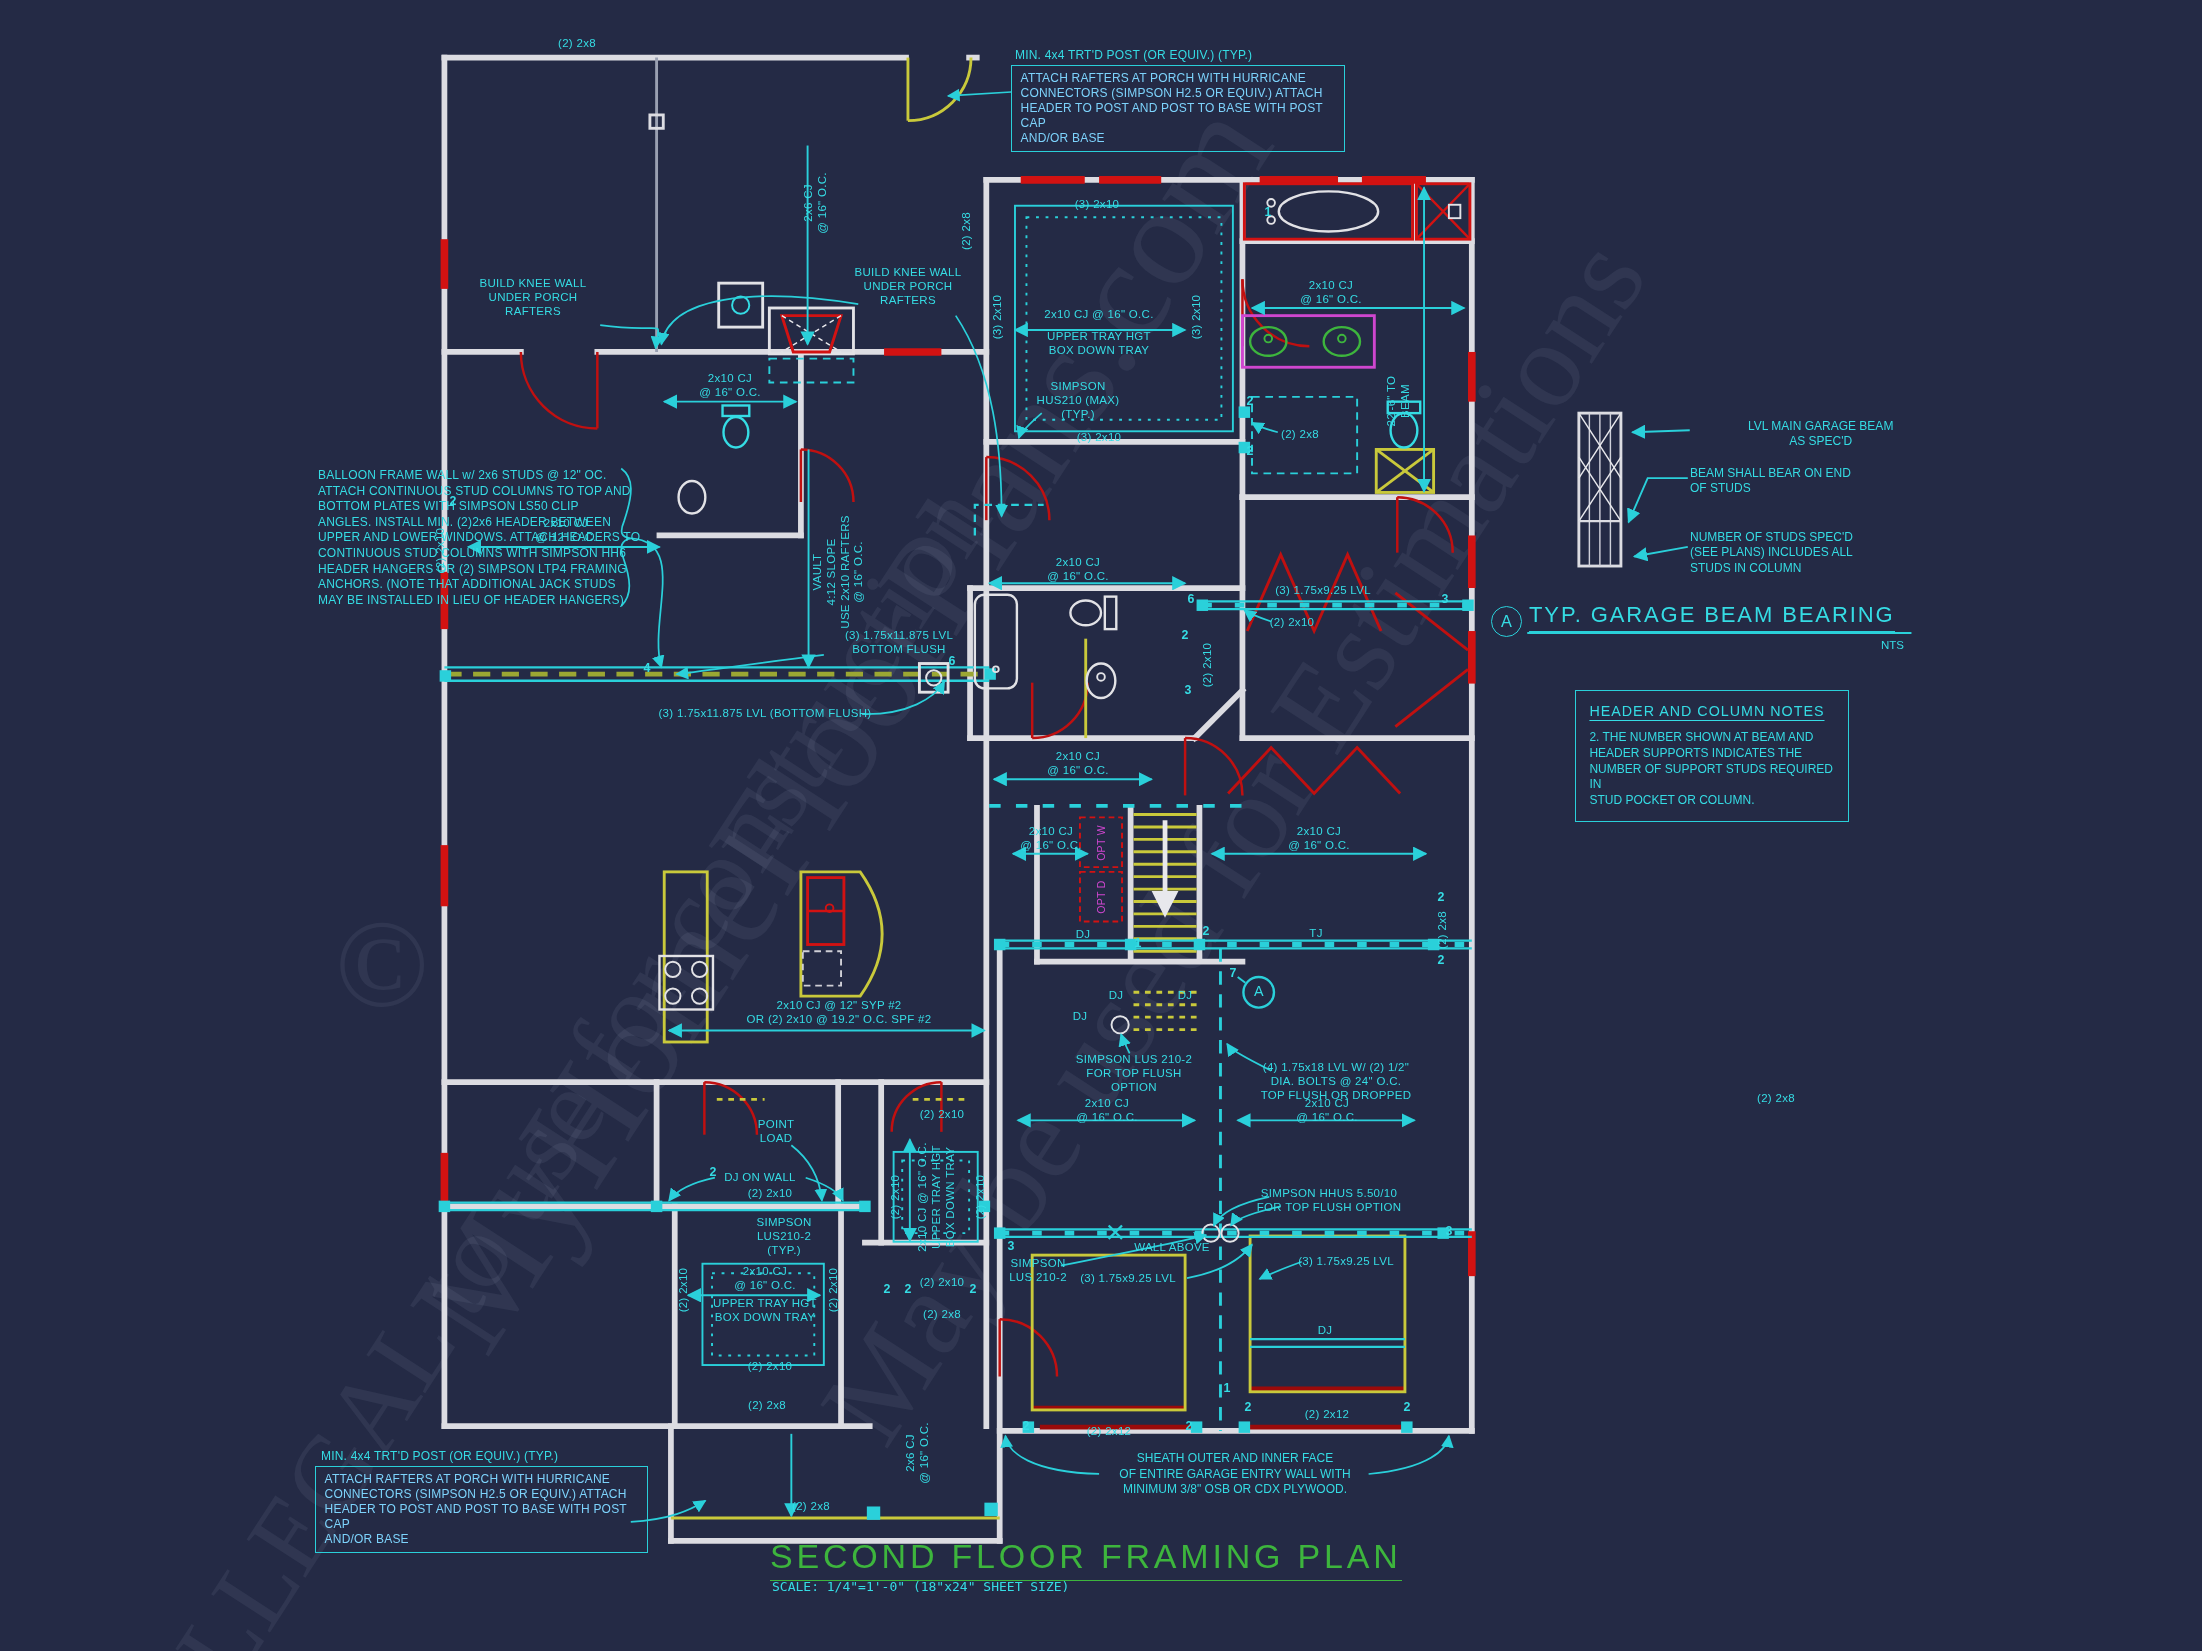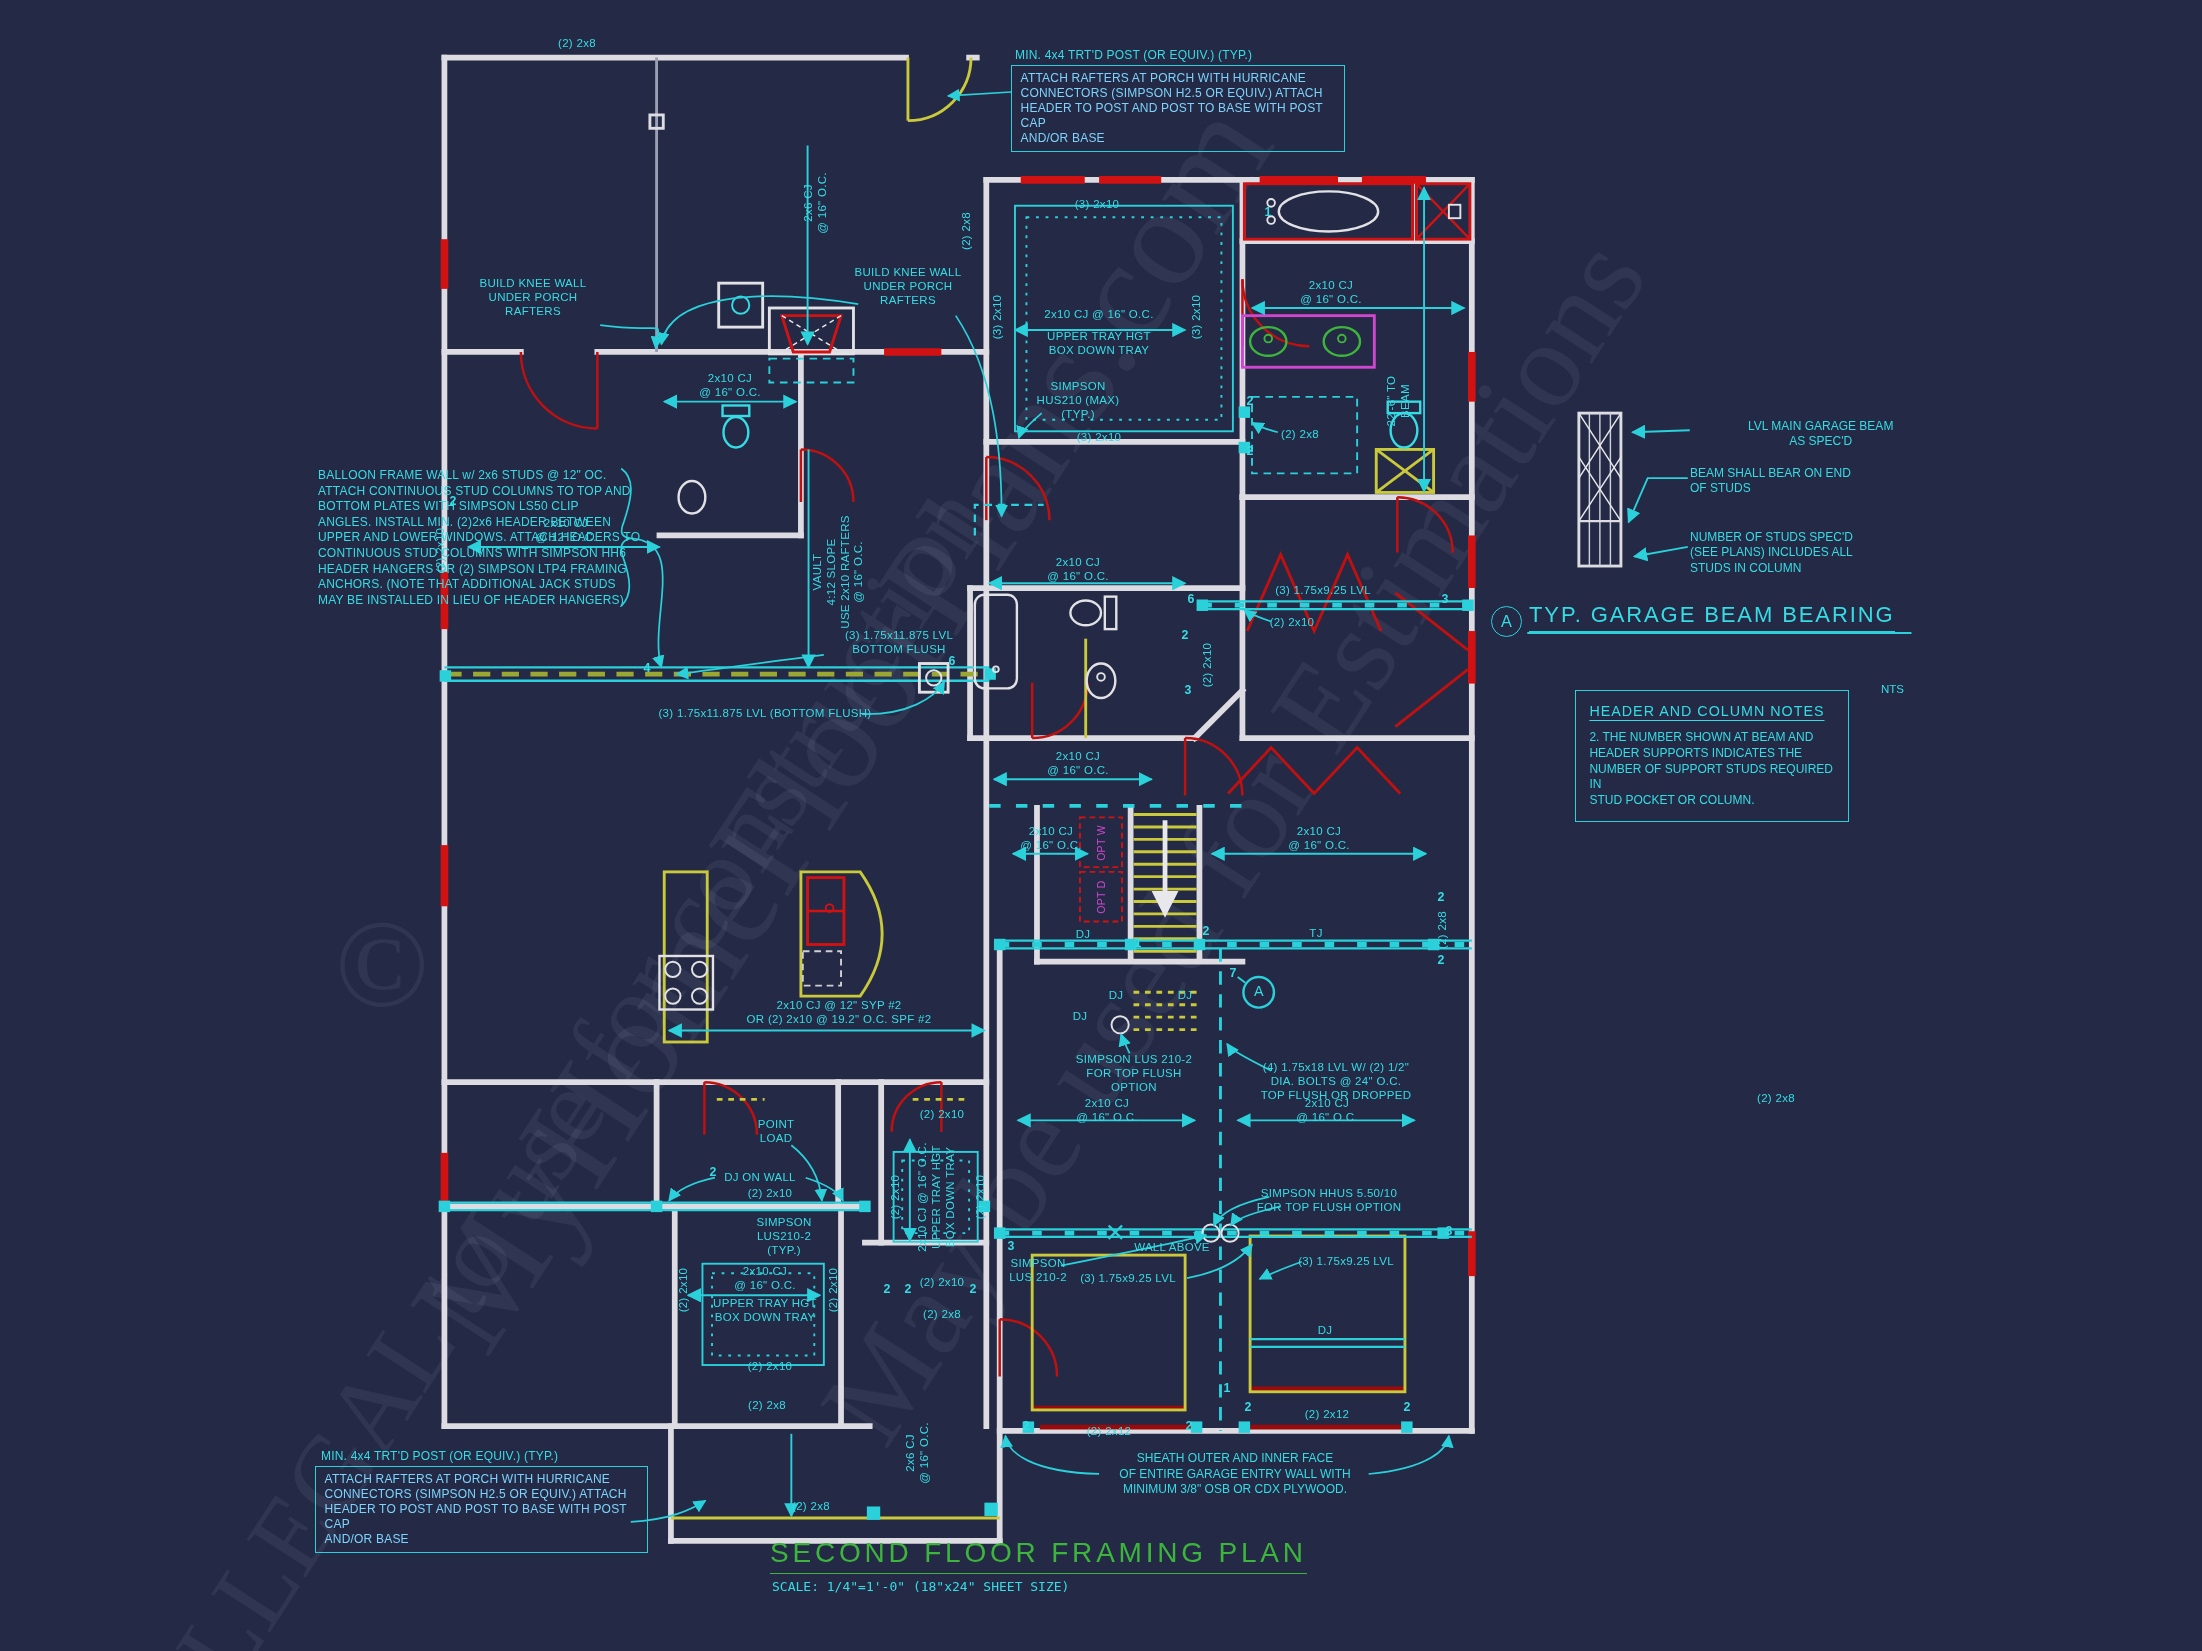--- a/index.html
+++ b/index.html
@@ -20,21 +20,21 @@
         text-align:center;transform:translateX(-50%);}
   .hn-box{position:absolute;border:1.9px solid #2ad0da;color:#35dce4;padding:11.5px 13.4px;width:245px;}
   .hn-title{font-size:14.3px;letter-spacing:1px;text-decoration:underline;text-underline-offset:3.8px;margin:0 0 11.5px 0;}
   .hn-body{font-size:12px;line-height:1.32;white-space:pre-line;margin:0 0 11.5px 0;}
   .detail-label{position:absolute;color:#35dce4;font-size:12px;line-height:1.28;white-space:pre-line;}
   .detail-circle{position:absolute;width:29px;height:29px;border:1.9px solid #2ad0da;border-radius:50%;
         color:#35dce4;font-size:16.3px;display:flex;align-items:center;justify-content:center;}
   .detail-title{position:absolute;color:#35dce4;font-size:22px;letter-spacing:1.9px;white-space:nowrap;
         border-bottom:1.9px solid #2ad0da;padding-bottom:2.9px;}
   .nts{position:absolute;color:#35dce4;font-size:11.5px;}
-  .main-title{position:absolute;color:#3db53d;font-size:28px;letter-spacing:3.8px;white-space:nowrap;
+  .main-title{position:absolute;color:#3db53d;font-size:34px;letter-spacing:3.8px;white-space:nowrap;
         border-bottom:1.9px solid #3db53d;padding-bottom:3.8px;}
   .scale-note{position:absolute;color:#35dce4;font-size:13px;font-family:"DejaVu Sans Mono",monospace;}
 </style>
 </head>
 <body>
 
 <div class="page">
 
   <div id="watermark-layer">
       <div class="watermark" style="left: 841px; top: 726px; font-size: 143px; transform: translate(-50%, -50%) rotate(-57deg);">MyHomeFloorPlans.com</div>
@@ -539,19 +539,19 @@
 
   <div class="detail-label" style="left:1748px;top:419px;text-align:center;">LVL MAIN GARAGE BEAM
 AS SPEC'D</div>
   <div class="detail-label" style="left:1690px;top:466px;">BEAM SHALL BEAR ON END
 OF STUDS</div>
   <div class="detail-label" style="left:1690px;top:530px;">NUMBER OF STUDS SPEC'D
 (SEE PLANS) INCLUDES ALL
 STUDS IN COLUMN</div>
   <div class="detail-circle" style="left:1491px;top:606px;">A</div>
   <div class="detail-title" style="left:1529px;top:602px;">TYP. GARAGE BEAM BEARING</div>
-  <div class="nts" style="left:1881px;top:639px;margin-top:44px;">NTS</div>
+  <div class="nts" style="left:1881px;top:639px;">NTS</div>
 
   <div class="main-title" style="left:770px;top:1537px;">SECOND FLOOR FRAMING PLAN</div>
   <div class="scale-note" style="left:772px;top:1579px;">SCALE: 1/4"=1'-0" (18"x24" SHEET SIZE)</div>
 
 </div>
 
 
 </body></html>

